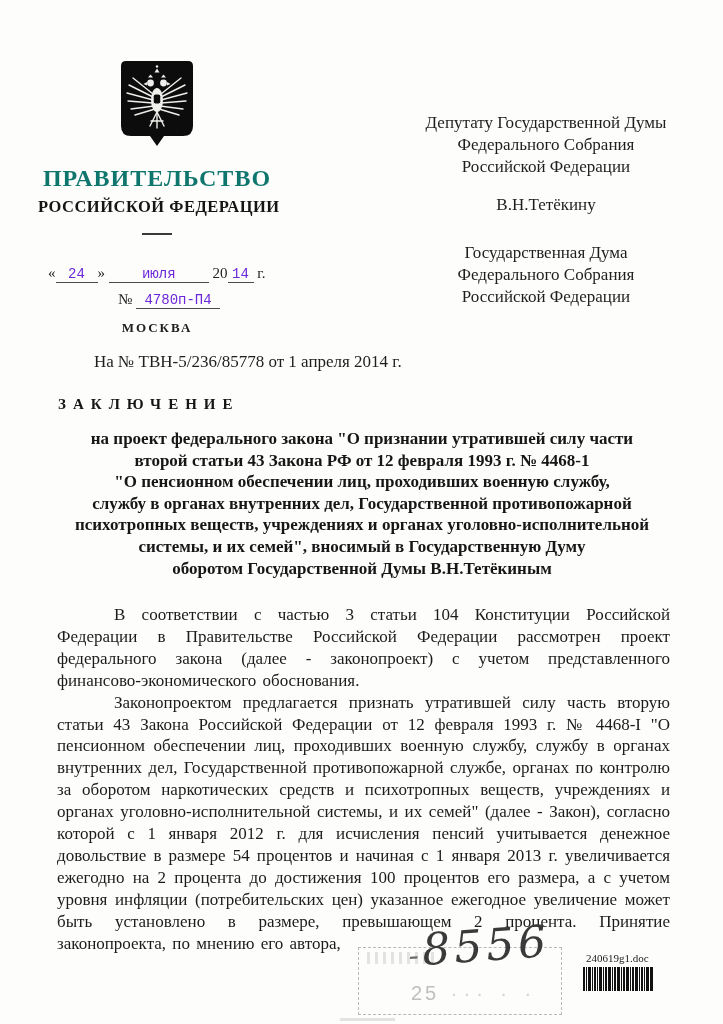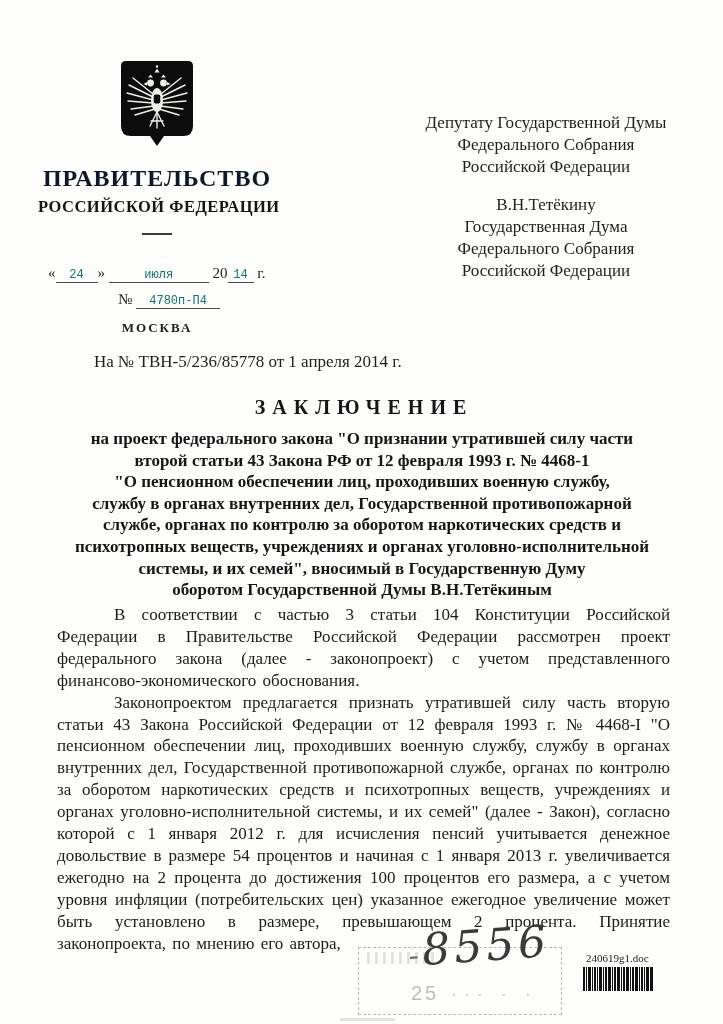--- a/index.html
+++ b/index.html
@@ -5,42 +5,42 @@
   html,body { margin:0; padding:0; }
   body { background:#e8e8e8; }
   .page {
     position:relative; width:723px; height:1024px; margin:0 auto;
     background:#fdfdfc; color:#1c1c1c; overflow:hidden;
     font-family:"Liberation Serif", serif;
   }
   
   .letterhead { position:absolute; left:38px; top:60px; width:238px; text-align:center; }
   .emblem-wrap { line-height:0; }
-  .org-line1 { font-weight:bold; font-size:24px; letter-spacing:1px; margin-top:17px; white-space:nowrap; color:#0f172a;text-align:center; }
+  .org-line1 { font-weight:bold; font-size:24px; letter-spacing:1px; margin-top:17px; white-space:nowrap; color:#0f766e;text-align:center; }
   .org-line2 { font-weight:bold; font-size:16.5px; letter-spacing:0.5px; margin-top:5px; white-space:nowrap; color:#151515; }
   .lh-divider { width:30px; border-top:2px solid #3a3a3a; margin:16px auto 0 auto; }
   .date-row { position:absolute; left:48px; top:265px; font-size:15px; white-space:nowrap; color:#232323; }
-  .typed { font-family:"Liberation Mono", monospace; font-size:12px; color:#0f766e; }
+  .typed { font-family:"Liberation Mono", monospace; font-size:14px; color:#6d28d9; }
   .blank { display:inline-block; border-bottom:1px solid #4a4a4a; text-align:center; }
   .blank-day   { width:42px; }
   .blank-month { width:100px; }
   .blank-year  { width:26px; }
   .num-row { position:absolute; left:118px; top:291px; font-size:15px; white-space:nowrap; color:#232323; }
   .blank-num { width:84px; }
   .city { position:absolute; left:38px; top:320px; width:238px; text-align:center;
           font-size:13px; letter-spacing:2px; font-weight:bold; color:#202020; }
   
   .addressee { position:absolute; left:385px; top:112px; width:322px; text-align:center;
                font-size:17px; line-height:22px; color:#1e1e1e; }
   .addressee .name-line { margin-top:16px; }
-  .addressee .org-block { }
+  .addressee .org-block { margin-top:26px; }
   
   .ref-line { position:absolute; left:58px; top:352px; font-size:17px; color:#1e1e1e;margin-left:36px; }
-  .doc-title { position:absolute; left:58px; top:396px; width:612px; text-align:center;
-               font-weight:bold; font-size:20px; letter-spacing:7px; color:#161616; }
+  .doc-title { position:absolute; left:58px; top:396px; width:612px; 
+               font-weight:bold; font-size:15px; letter-spacing:7px; color:#161616; }
   .subtitle { position:absolute; left:38px; top:428px; width:648px; text-align:center;
               font-weight:bold; font-size:17px; line-height:21.6px; color:#161616; }
   
   .body-text { position:absolute; left:57px; top:604px; width:613px;
                font-size:17px; line-height:21.9px; text-align:justify; word-spacing:2px; color:#1b1b1b; }
   .body-text p { margin:0; text-indent:57px; }
   
   .stamp { position:absolute; left:358px; top:947px; width:202px; height:66px;
            border:1.5px dashed #b8b8b8; }
   .stamp-smudge { position:absolute; left:8px; top:4px; width:70px; height:12px;
@@ -132,21 +132,20 @@
 
   <div class="ref-line">На № ТВН-5/236/85778 от 1 апреля 2014 г.</div>
 
   <div class="doc-title">ЗАКЛЮЧЕНИЕ</div>
 
   <div class="subtitle">
     <div>на проект федерального закона "О признании утратившей силу части</div>
     <div>второй статьи 43 Закона РФ от 12 февраля 1993 г. № 4468-1</div>
     <div>"О пенсионном обеспечении лиц, проходивших военную службу,</div>
     <div>службу в органах внутренних дел, Государственной противопожарной</div>
-    <div>службе, органах по контролю за оборотом наркотических средств и</div>
     <div>психотропных веществ, учреждениях и органах уголовно-исполнительной</div>
     <div>системы, и их семей", вносимый в Государственную Думу</div>
     <div>оборотом Государственной Думы В.Н.Тетёкиным</div>
   </div>
 
   <div class="body-text">
     <p>В соответствии с частью 3 статьи 104 Конституции Российской Федерации в Правительстве Российской Федерации рассмотрен проект федерального закона (далее - законопроект) с учетом представленного финансово-экономического обоснования.</p>
     <p>Законопроектом предлагается признать утратившей силу часть вторую статьи 43 Закона Российской Федерации от 12 февраля 1993 г. № 4468-I "О пенсионном обеспечении лиц, проходивших военную службу, службу в органах внутренних дел, Государственной противопожарной службе, органах по контролю за оборотом наркотических средств и психотропных веществ, учреждениях и органах уголовно-исполнительной системы, и их семей" (далее - Закон), согласно которой с 1 января 2012 г. для исчисления пенсий учитывается денежное довольствие в размере 54 процентов и начиная с 1 января 2013 г. увеличивается ежегодно на 2 процента до достижения 100 процентов его размера, а с учетом уровня инфляции (потребительских цен) указанное ежегодное увеличение может быть установлено в размере, превышающем 2 процента. Принятие законопроекта, по мнению его автора,</p>
   </div>
 

